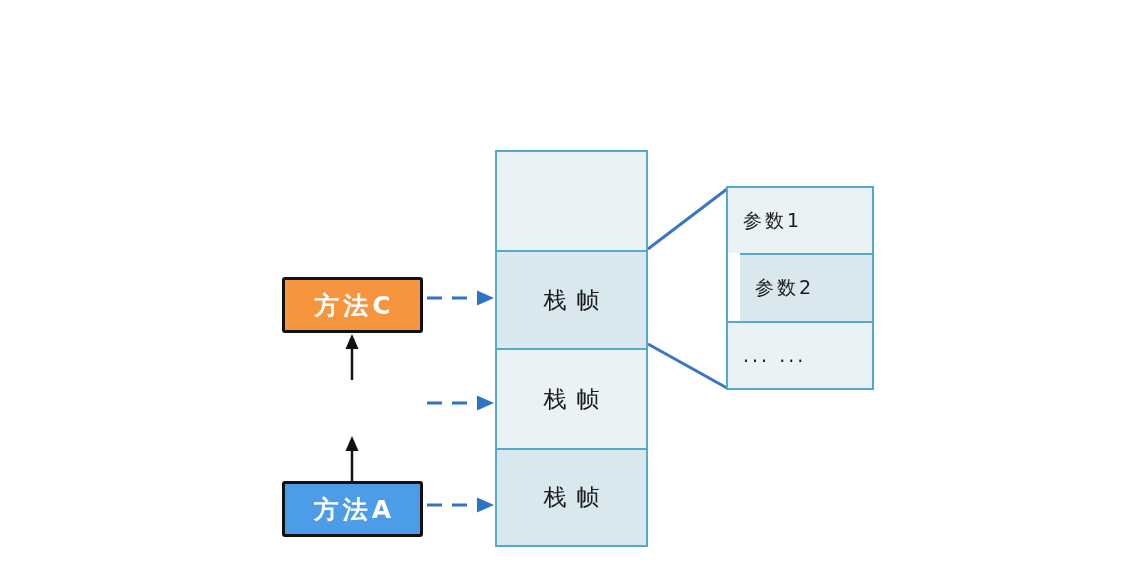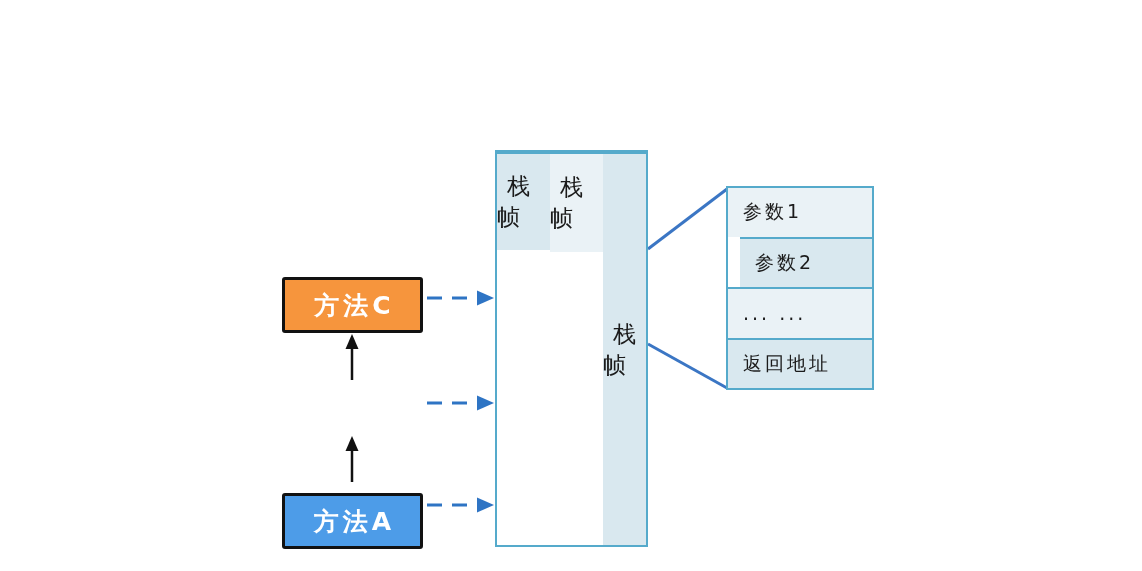--- a/index.html
+++ b/index.html
@@ -33,31 +33,31 @@
     align-items: center;
     justify-content: center;
     color: #ffffff;
     font-size: 25px;
     font-weight: 600;
     letter-spacing: 4px;
     text-indent: 4px;
   }
   .method-c { left: 282px; top: 277px; background: #F6953D; }
   .method-b { left: 282px; top: 381px; background: #F6D44D; }
-  .method-a { left: 282px; top: 493px; background: #4D9CE8; }
+  .method-a { left: 282px; top: 481px; background: #4D9CE8; }
 
   
   .stack {
     position: absolute;
     left: 495px; top: 150px;
     width: 153px; height: 397px;
     border: 2px solid #55AACB;
     box-sizing: border-box;
     display: flex;
-    flex-direction: row;
+    flex-direction: column;
   }
   .stack-cell {
     box-sizing: border-box;
     display: flex;
     align-items: center;
     justify-content: center;
     color: #1B1B1B;
     font-size: 23px;
     letter-spacing: 10px;
     text-indent: 10px;
@@ -152,18 +152,15 @@
   <div class="frame-detail">
     <div class="detail-row row-0">
       <span>参数1</span>
     </div>
     <div class="detail-row row-1">
       <span>参数2</span>
     </div>
     <div class="detail-row row-2">
       <span>... ...</span>
     </div>
-    <div class="detail-row row-3">
-      <span>返回地址</span>
-    </div>
   </div>
 
 </div>
 
 </body></html>

